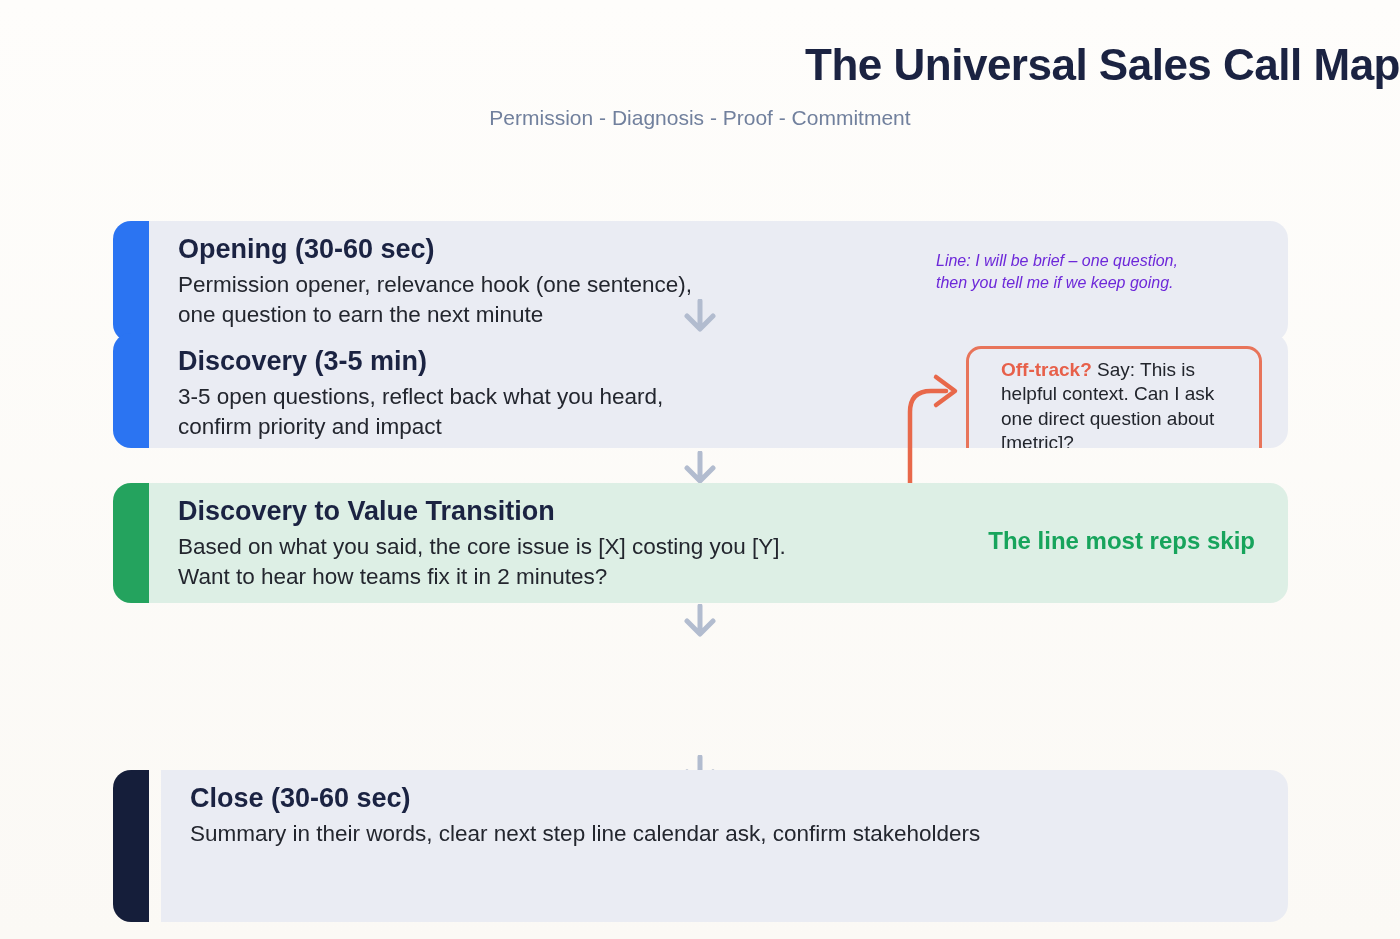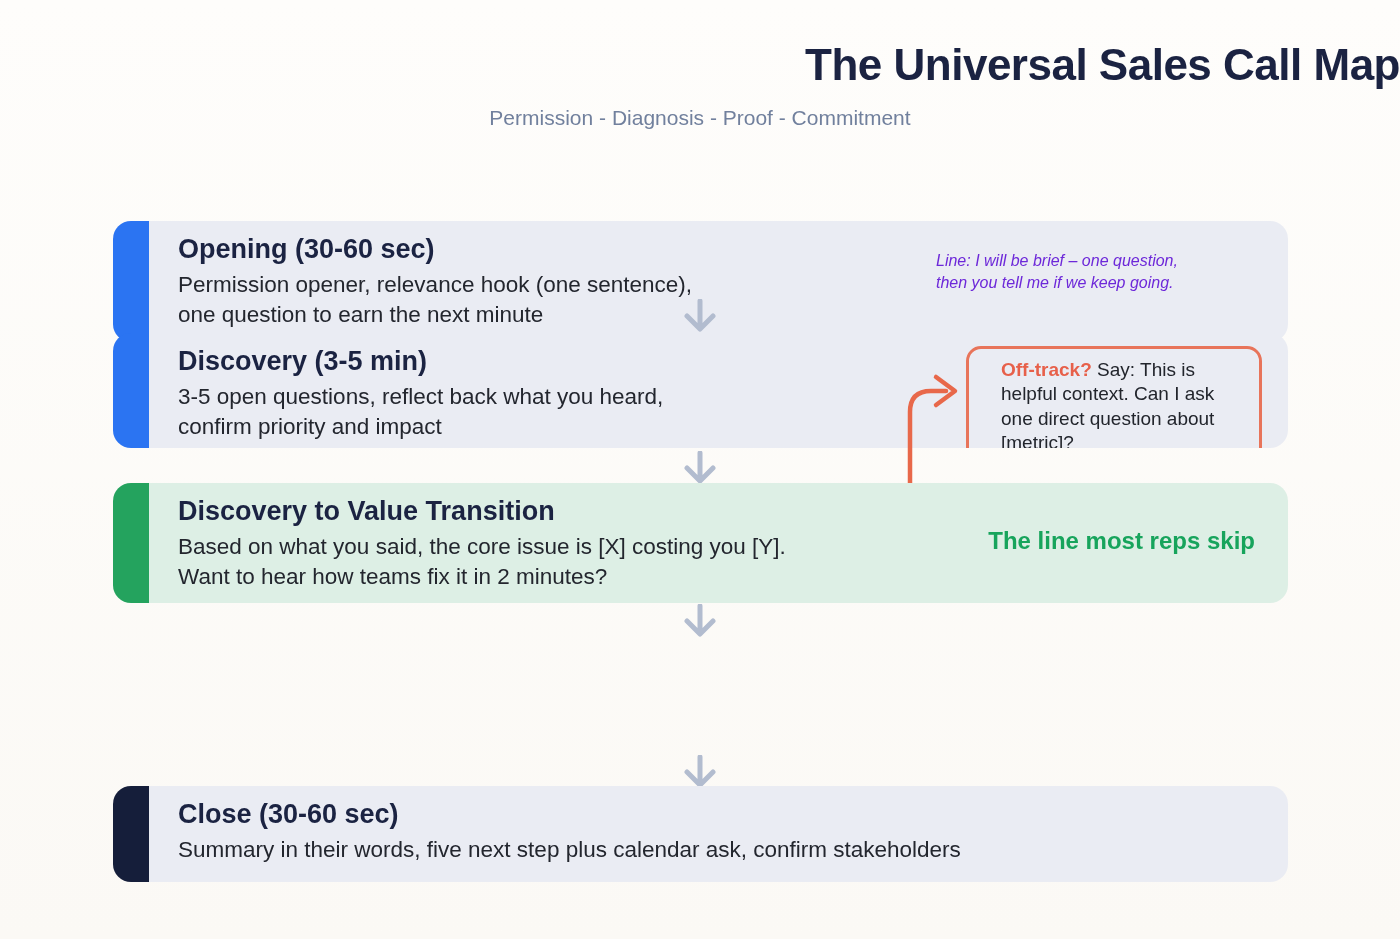--- a/index.html
+++ b/index.html
@@ -166,21 +166,21 @@
 
   <svg class="flow-arrow" style="top:604px;" viewBox="0 0 44 34">
     <path d="M22 2 V29 M9 17 L22 30 L35 17" stroke="#b2bccf" stroke-width="5" fill="none" stroke-linecap="round" stroke-linejoin="round"></path>
   </svg>
 
 
   <svg class="flow-arrow" style="top:755px;" viewBox="0 0 44 34">
     <path d="M22 2 V29 M9 17 L22 30 L35 17" stroke="#b2bccf" stroke-width="5" fill="none" stroke-linecap="round" stroke-linejoin="round"></path>
   </svg>
 
-  <div class="stage-card" style="top:786px; height:96px;">
+  <div class="stage-card" style="top:770px; height:152px;gap:12px;">
     <div class="accent accent-navy"></div>
     <div class="card-content card-bg-blue">
       <div class="stage-title">Close (30-60 sec)</div>
-      <div class="stage-body">Summary in their words, five next step plus calendar ask, confirm stakeholders</div>
+      <div class="stage-body">Summary in their words, clear next step line calendar ask, confirm stakeholders</div>
     </div>
   </div>
 
 </div>
 
 </body></html>

